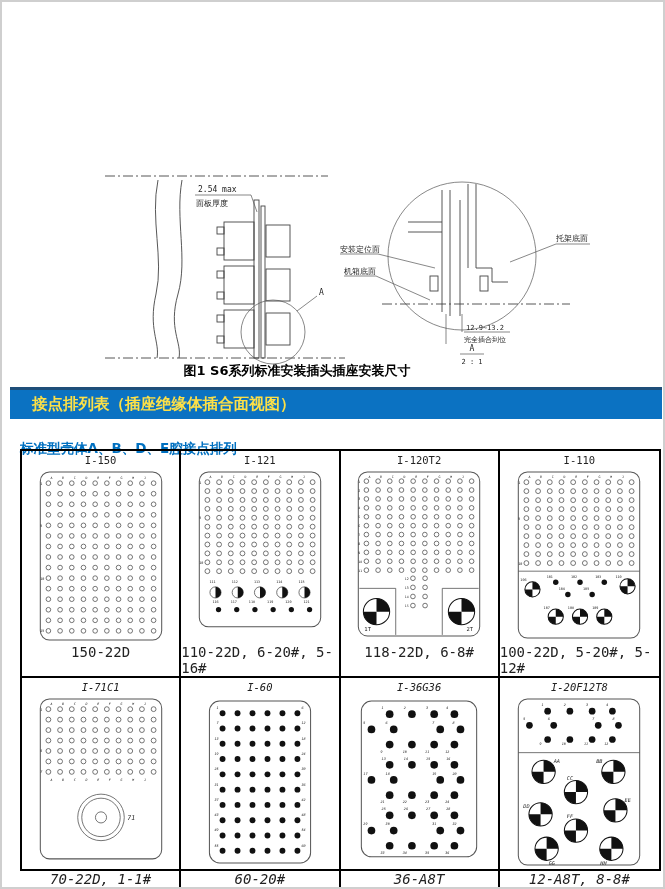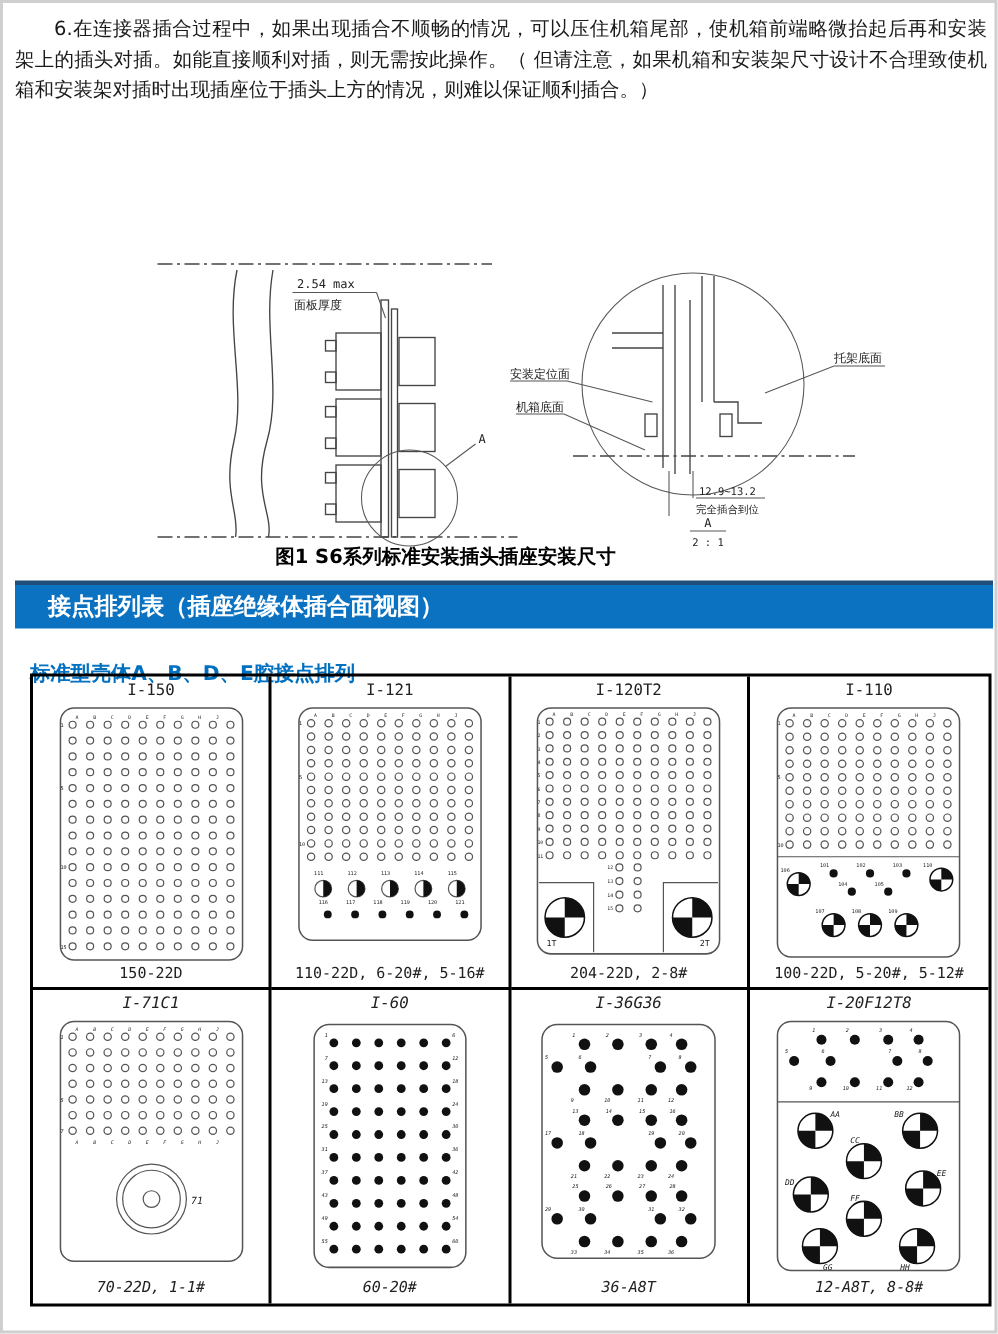--- a/index.html
+++ b/index.html
@@ -13,42 +13,41 @@
   
   .figure{position:absolute;left:10px;top:164px;width:645px;height:200px;}
   .fig-caption{position:absolute;left:0;top:362px;width:594px;text-align:center;
                font-weight:bold;font-size:13px;color:#000;}
   svg text{font-family:"DejaVu Sans Mono",monospace;fill:#222;}
   .ln{stroke:#444;fill:none;stroke-width:0.9;}
   .lnt{stroke:#555;fill:none;stroke-width:0.7;}
   .dd{stroke:#444;fill:none;stroke-width:0.9;stroke-dasharray:10 3 2 3;}
   
   .bar-top{position:absolute;left:10px;right:3px;top:387px;height:3px;}
-  .bar{position:absolute;left:10px;right:3px;top:390px;height:29px;color:#ffffff;
+  .bar{position:absolute;left:10px;right:3px;top:390px;height:29px;color:#fde047;
        font-size:15.5px;font-weight:bold;line-height:29px;padding-left:22px;box-sizing:border-box;}
   .subtitle{position:absolute;left:20px;top:424px;font-size:13.5px;font-weight:bold;}
   
   .pintable{position:absolute;left:20px;top:449px;width:641px;height:422px;
             border:2px solid #000;box-sizing:border-box;
             display:grid;grid-template-columns:repeat(4,1fr);grid-template-rows:1fr 1fr;}
   .cell{border-right:2px solid #000;border-bottom:2px solid #000;box-sizing:border-box;
         display:flex;flex-direction:column;align-items:center;padding-top:3px;}
   .cell:nth-child(4n){border-right:none;}
   .cell:nth-child(n+5){border-bottom:none;font-style:italic;}
   .ctitle{font-family:"DejaVu Sans Mono",monospace;font-size:10.5px;color:#222;height:15px;}
-  .ccap{font-family:"DejaVu Sans Mono",monospace;font-size:10px;color:#222;margin-top:1px;}
+  .ccap{font-family:"DejaVu Sans Mono",monospace;font-size:14px;color:#222;margin-top:1px;}
   .dsvg{width:152px;height:174px;display:block;}
 </style>
 </head>
 <body>
 
 <div class="page-border"></div>
 
 <div class="paras">
-  <p>6.在连接器插合过程中，如果出现插合不顺畅的情况，可以压住机箱尾部，使机箱前端略微抬起后再和安装架上的插头对插。如能直接顺利对插，则无需按此操作。（ 但请注意，如果机箱和安装架尺寸设计不合理致使机箱和安装架对插时出现插座位于插头上方的情况，则难以保证顺利插合。）</p>
 </div>
 
 <div class="figure">
 <svg width="645" height="202" viewBox="0 0 645 202">
 
   <path class="dd" d="M95 12 H318"></path>
   <path class="dd" d="M95 194 H335"></path>
   <path class="ln" d="M148 16 C140 55 154 95 146 130 S150 178 147 194"></path>
   <path class="ln" d="M172 16 C165 55 178 95 168 130 S172 178 169 194"></path>
   <rect class="ln" x="244" y="36" width="5" height="158"></rect>
@@ -598,21 +597,21 @@
         <path d="M134 118 H98 V164" stroke="#555" stroke-width="0.8" fill="none"></path>
         <circle cx="33" cy="141" r="13" fill="#fff" stroke="#111" stroke-width="1"></circle>
         <path d="M 33 141 L 33 128 A 13 13 0 0 1 46 141 Z" fill="#111"></path>
         <path d="M 33 141 L 33 154 A 13 13 0 0 1 20 141 Z" fill="#111"></path>
         <text x="21" y="160" font-size="5.5" text-anchor="start">1T</text>
         <circle cx="117" cy="141" r="13" fill="#fff" stroke="#111" stroke-width="1"></circle>
         <path d="M 117 141 L 117 128 A 13 13 0 0 1 130 141 Z" fill="#111"></path>
         <path d="M 117 141 L 117 154 A 13 13 0 0 1 104 141 Z" fill="#111"></path>
         <text x="122" y="160" font-size="5.5" text-anchor="start">2T</text>
       </svg>
-      <div class="ccap">204-22D, 2-8#</div>
+      <div class="ccap">118-22D, 6-8#</div>
     </div>
     <div class="cell">
       <div class="ctitle">I-110</div>
       <svg class="dsvg" viewBox="0 0 150 172">
         <rect x="15" y="3" width="120" height="164" rx="9" fill="none" stroke="#555" stroke-width="1"></rect>
         <circle cx="23" cy="13" r="2.4" fill="none" stroke="#555" stroke-width="0.8"></circle>
         <circle cx="34.55555555555556" cy="13" r="2.4" fill="none" stroke="#555" stroke-width="0.8"></circle>
         <circle cx="46.111111111111114" cy="13" r="2.4" fill="none" stroke="#555" stroke-width="0.8"></circle>
         <circle cx="57.666666666666664" cy="13" r="2.4" fill="none" stroke="#555" stroke-width="0.8"></circle>
         <circle cx="69.22222222222223" cy="13" r="2.4" fill="none" stroke="#555" stroke-width="0.8"></circle>

